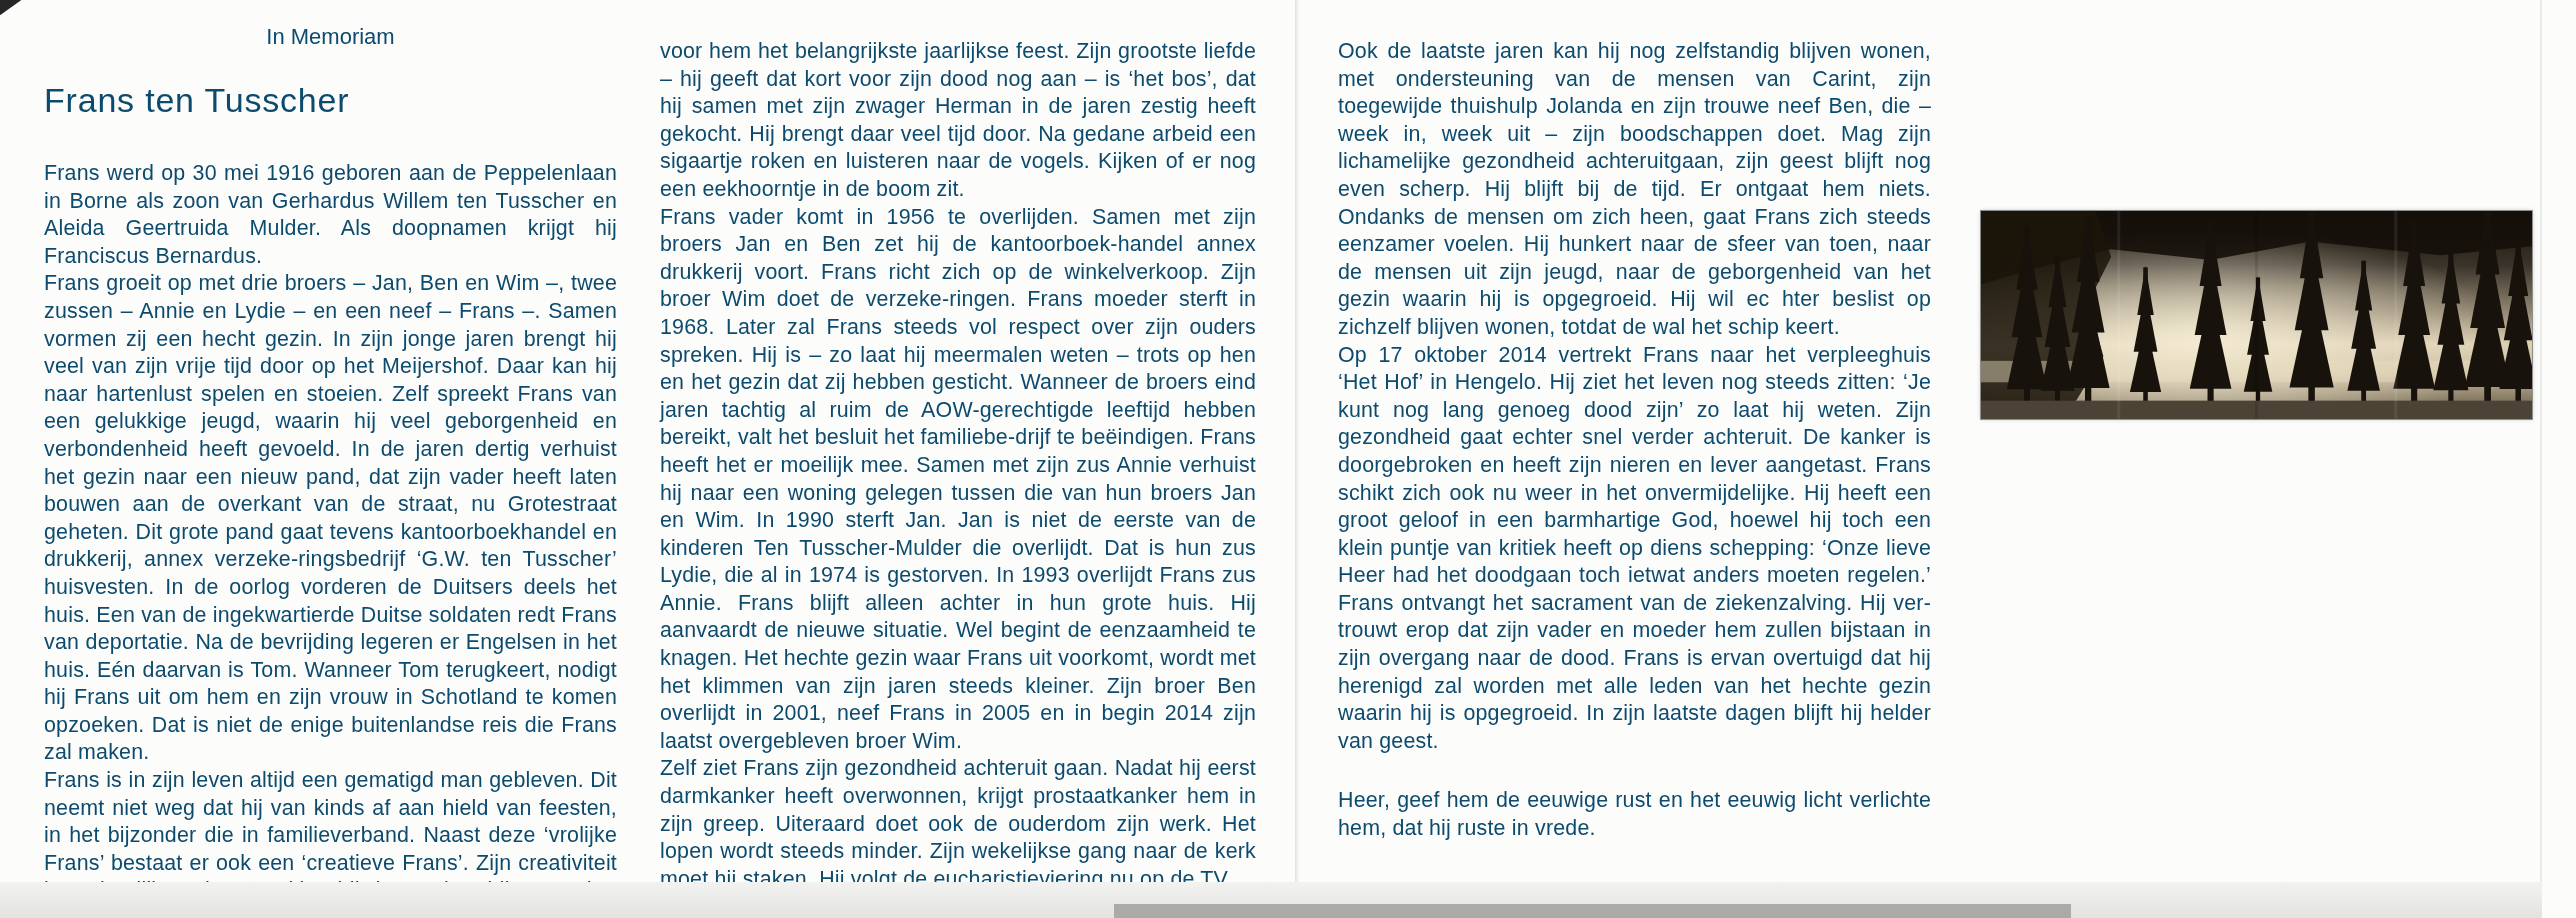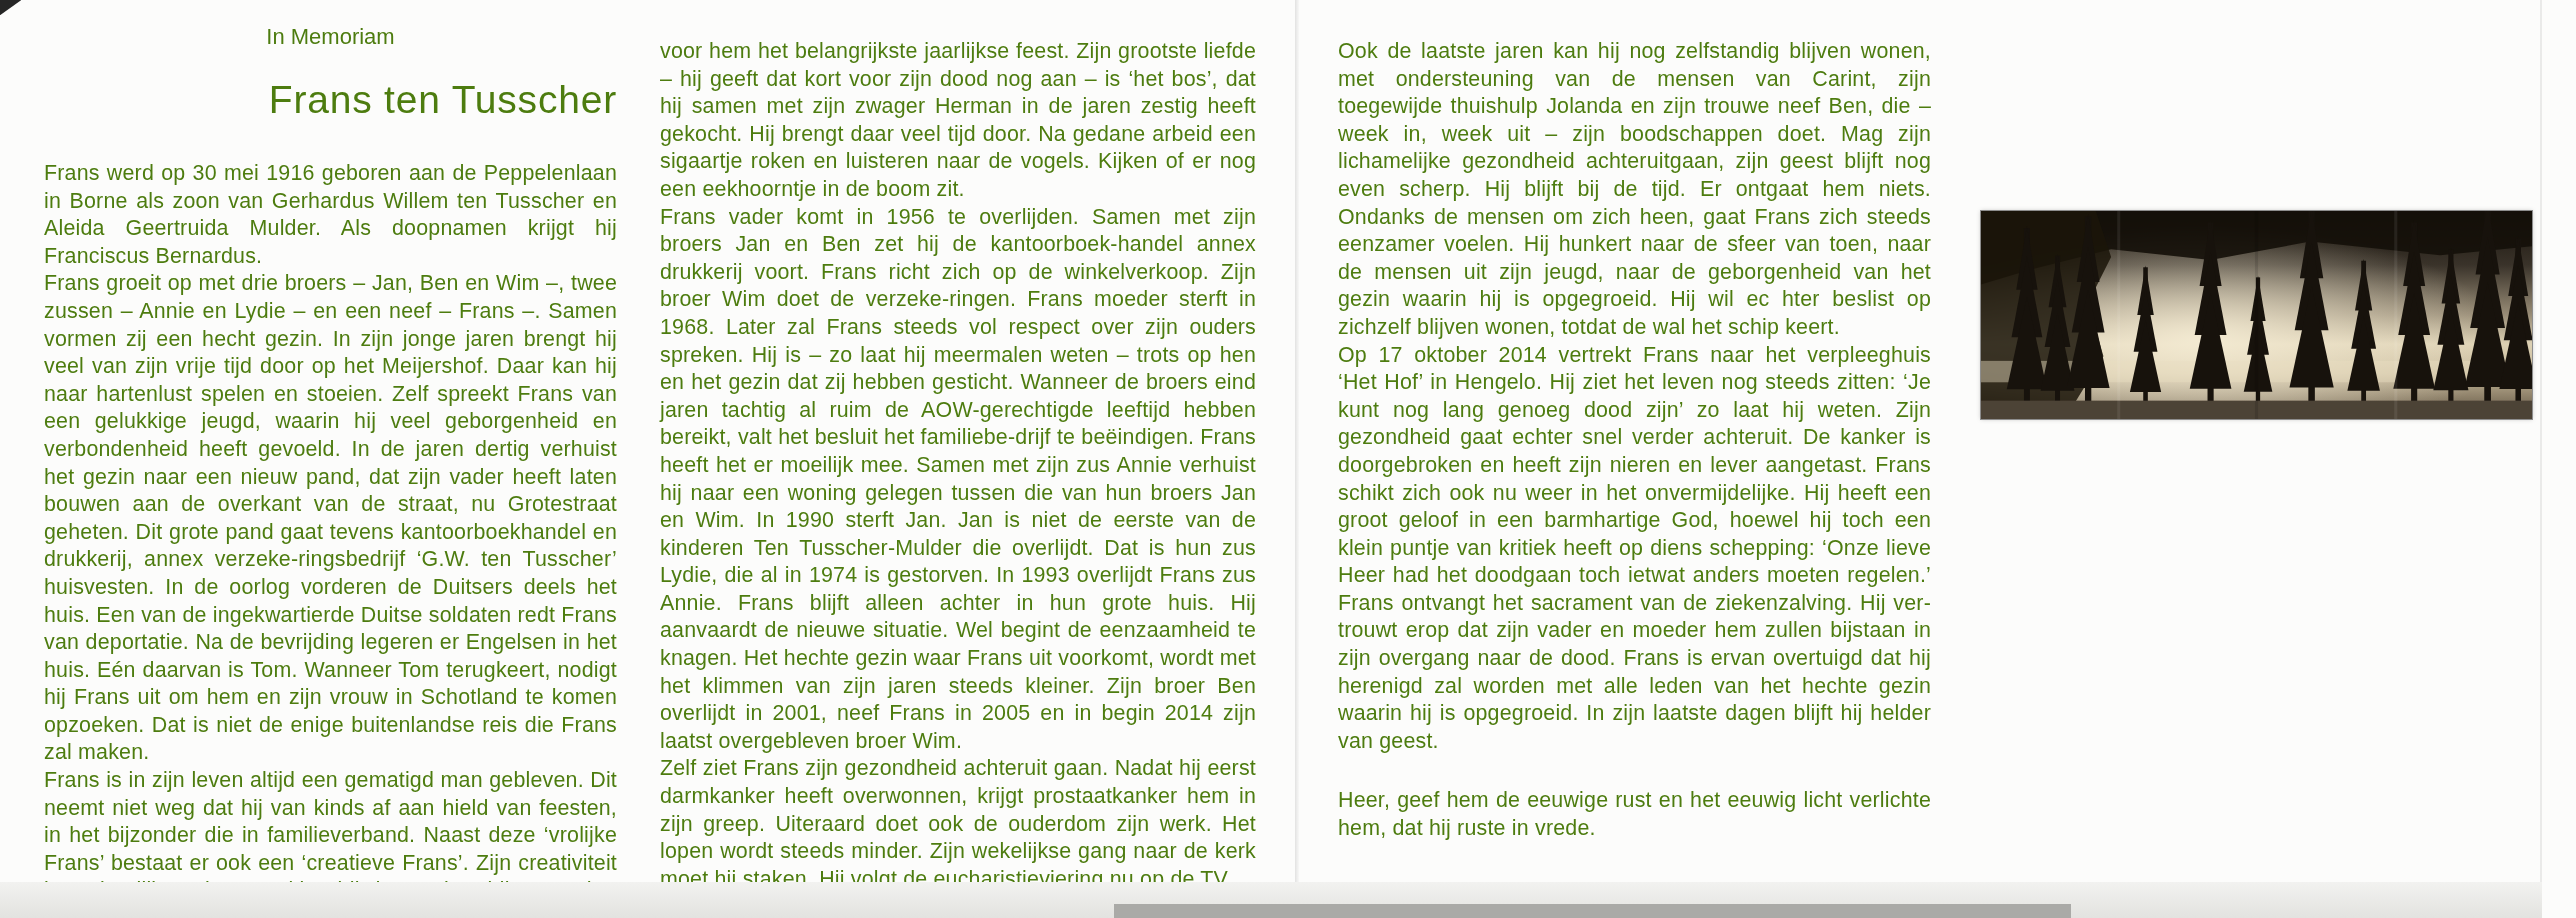--- a/index.html
+++ b/index.html
@@ -4,43 +4,43 @@
 <style>
   * { box-sizing: border-box; }
   html, body { margin: 0; padding: 0; background: #c9c9c9; }
   .canvas {
     position: relative;
     width: 2576px;
     height: 919px;
     background: #fcfcfb;
     overflow: hidden;
     font-family: "Liberation Sans", "DejaVu Sans", sans-serif;
-    color: #4d7c0f;
+    color: #0c4a6e;
   }
   .col { position: absolute; }
   .col p {
     margin: 0;
     font-size: 21.4px;
     line-height: 27.6px;
     text-align: justify;
     letter-spacing: 0.2px;
   }
   .col1 { left: 44px;  top: 23px; width: 573px; }
   .col2 { left: 660px; top: 38px; width: 596px; }
   .col3 { left: 1338px; top: 38px; width: 593px; }
   .kicker {
     text-align: center;
     font-size: 22px;
     line-height: 24.5px;
     margin: 1.5px 0 29px 0;
     font-weight: 400;
   }
   .title {
-    text-align: right;
-    font-size: 39px;
+    text-align: left;
+    font-size: 34px;
     line-height: 44px;
     font-weight: 400;
     letter-spacing: 0.8px;
     margin: 0 0 38px 0;
   }
   .prayer { margin-top: 32px !important; }
   .fold {
     position: absolute;
     left: 1295px; top: 0;
     width: 3.8px; height: 919px;

